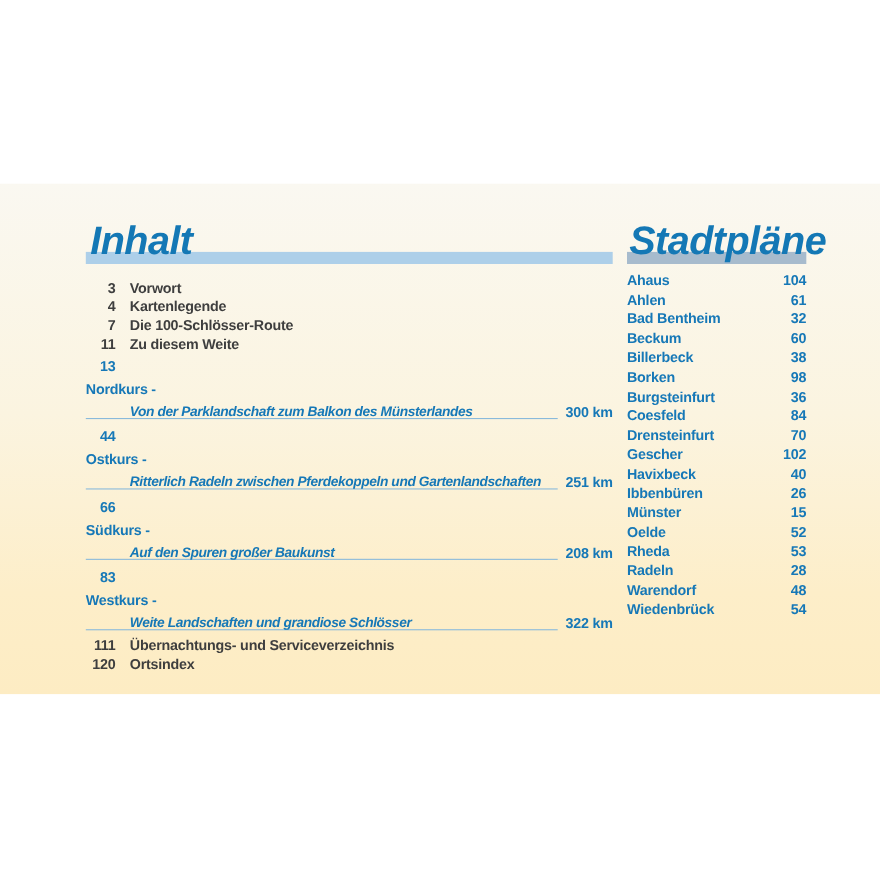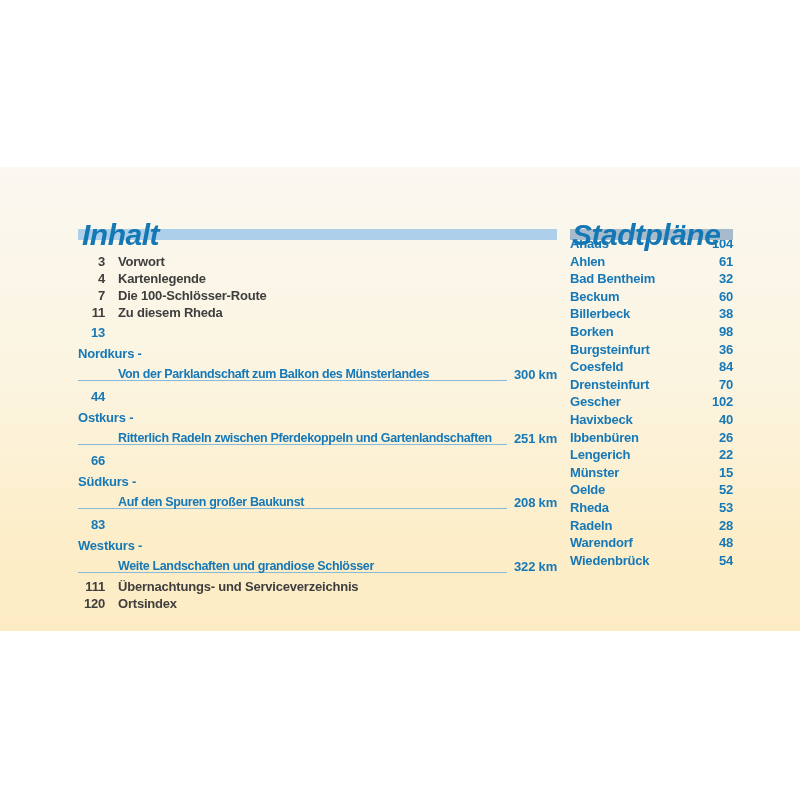--- a/index.html
+++ b/index.html
@@ -6,47 +6,47 @@
   html,body { width:800px; height:800px; background:#ffffff; overflow:hidden;
               font-family:"Liberation Sans","DejaVu Sans",sans-serif; }
   .canvas { position:relative; width:800px; height:800px; background:#ffffff; }
 
   .page { position:absolute; left:0; top:167px; width:800px; height:464px;
           background:linear-gradient(180deg,#faf8f1 0%, #fbf4e0 45%, #fdeec9 80%, #fdecc3 100%); }
 
   
   .heading-wrap { position:relative; height:32px; margin-top:36px; }
   .heading-text { position:relative; z-index:2; display:inline-block;
-                  font-size:30px; line-height:32px; font-weight:bold; font-style:italic;
-                  color:#1478b5; letter-spacing:-0.5px; padding-left:4px;margin-top:16px; }
+                  font-size:36px; line-height:32px; font-weight:bold; font-style:italic;
+                  color:#1478b5; letter-spacing:-0.5px; padding-left:4px; }
   .heading-bar  { position:absolute; z-index:1; left:0; right:0; bottom:-5px; height:11px; }
   .bar-left  { background:#adcfe9; }
   .bar-right { background:#a7bbcd; }
 
   
   .col-left { position:absolute; left:78px; top:0; width:479px; }
   .toc-list { margin-top:18px; }
   .toc-row  { }
   .toc-main { display:flex; line-height:17px; font-size:13px; font-weight:bold;
               letter-spacing:-0.2px; color:#3e3e3e; white-space:nowrap; }
   .toc-num  { width:27px; text-align:right; margin-right:13px; flex:none; }
   .style-section { margin:1px 0; }
   .style-section .toc-main { line-height:21px; color:#1678b7;flex-direction:column; }
   .toc-sub  { position:relative; height:21px; line-height:21px; padding-left:40px;
               font-size:12.5px; font-weight:bold; letter-spacing:-0.35px; color:#1678b7; }
   .toc-sub::before { content:""; position:absolute; z-index:1; left:0; right:50px;
                      bottom:4px; height:1.5px; background:#8abadb; }
-  .toc-subtitle { position:relative; z-index:2; white-space:nowrap; }
+  .toc-subtitle { position:relative; z-index:2; white-space:nowrap;font-style:italic; }
   .toc-km  { position:absolute; z-index:2; right:0; top:0; font-size:13px;
              letter-spacing:-0.2px; }
 
   
   .col-right { position:absolute; left:570px; top:0; width:163px; }
   .col-right .heading-text { padding-left:2px;text-align:center; }
-  .city-list { margin-top:0; }
+  .city-list { margin-top:11px; }
   .city-row  { display:flex; line-height:17.6px; font-size:13px; font-weight:bold;
                letter-spacing:-0.2px; color:#1678b7; white-space:nowrap; }
   .city-name { flex:1; }
   .city-page { text-align:center; }
 </style>
 </head>
 <body>
 
 <div class="canvas">
   <div class="page">
@@ -79,21 +79,21 @@
             <div class="toc-main">
               <span class="toc-num">7</span>
               <span class="toc-title">Die 100-Schlösser-Route</span>
             </div>
 
           </div>
 
           <div class="toc-row style-simple">
             <div class="toc-main">
               <span class="toc-num">11</span>
-              <span class="toc-title">Zu diesem Rheda</span>
+              <span class="toc-title">Zu diesem Weite</span>
             </div>
 
           </div>
 
           <div class="toc-row style-section">
             <div class="toc-main">
               <span class="toc-num">13</span>
               <span class="toc-title">Nordkurs -</span>
             </div>
             <div class="toc-sub">
@@ -214,24 +214,20 @@
           <div class="city-row">
             <span class="city-name">Havixbeck</span>
             <span class="city-page">40</span>
           </div>
 
           <div class="city-row">
             <span class="city-name">Ibbenbüren</span>
             <span class="city-page">26</span>
           </div>
 
-          <div class="city-row">
-            <span class="city-name">Lengerich</span>
-            <span class="city-page">22</span>
-          </div>
 
           <div class="city-row">
             <span class="city-name">Münster</span>
             <span class="city-page">15</span>
           </div>
 
           <div class="city-row">
             <span class="city-name">Oelde</span>
             <span class="city-page">52</span>
           </div>

